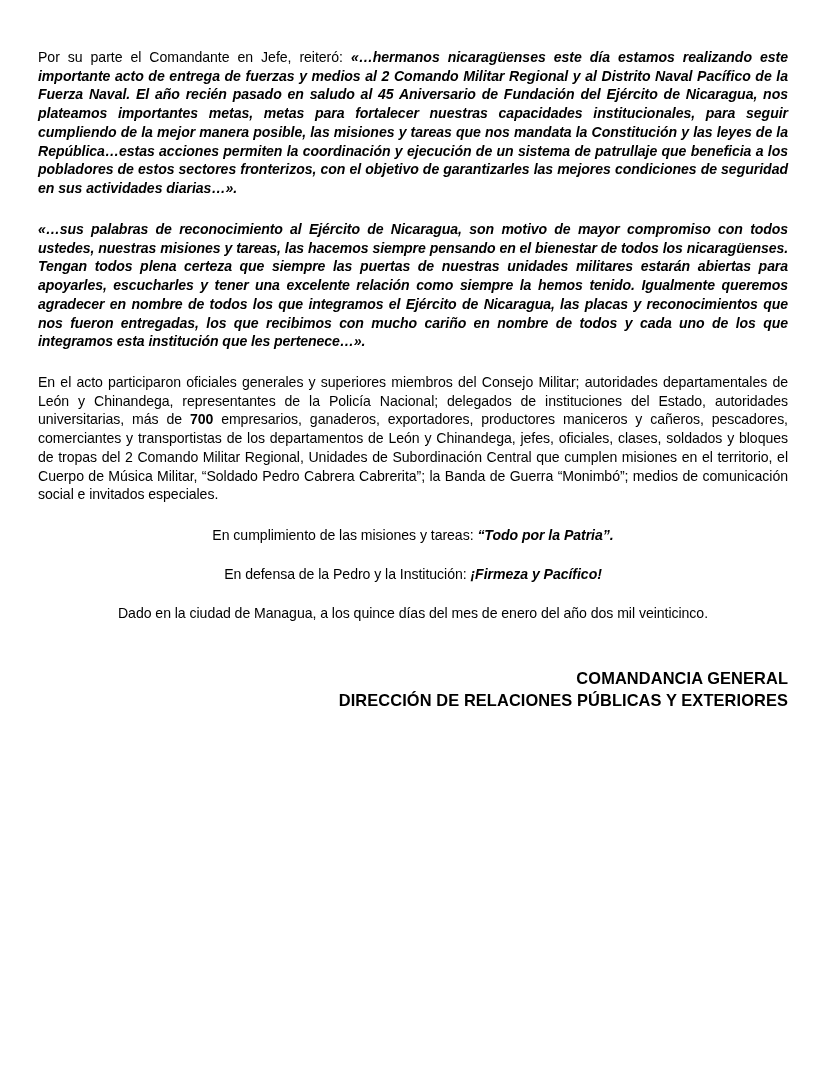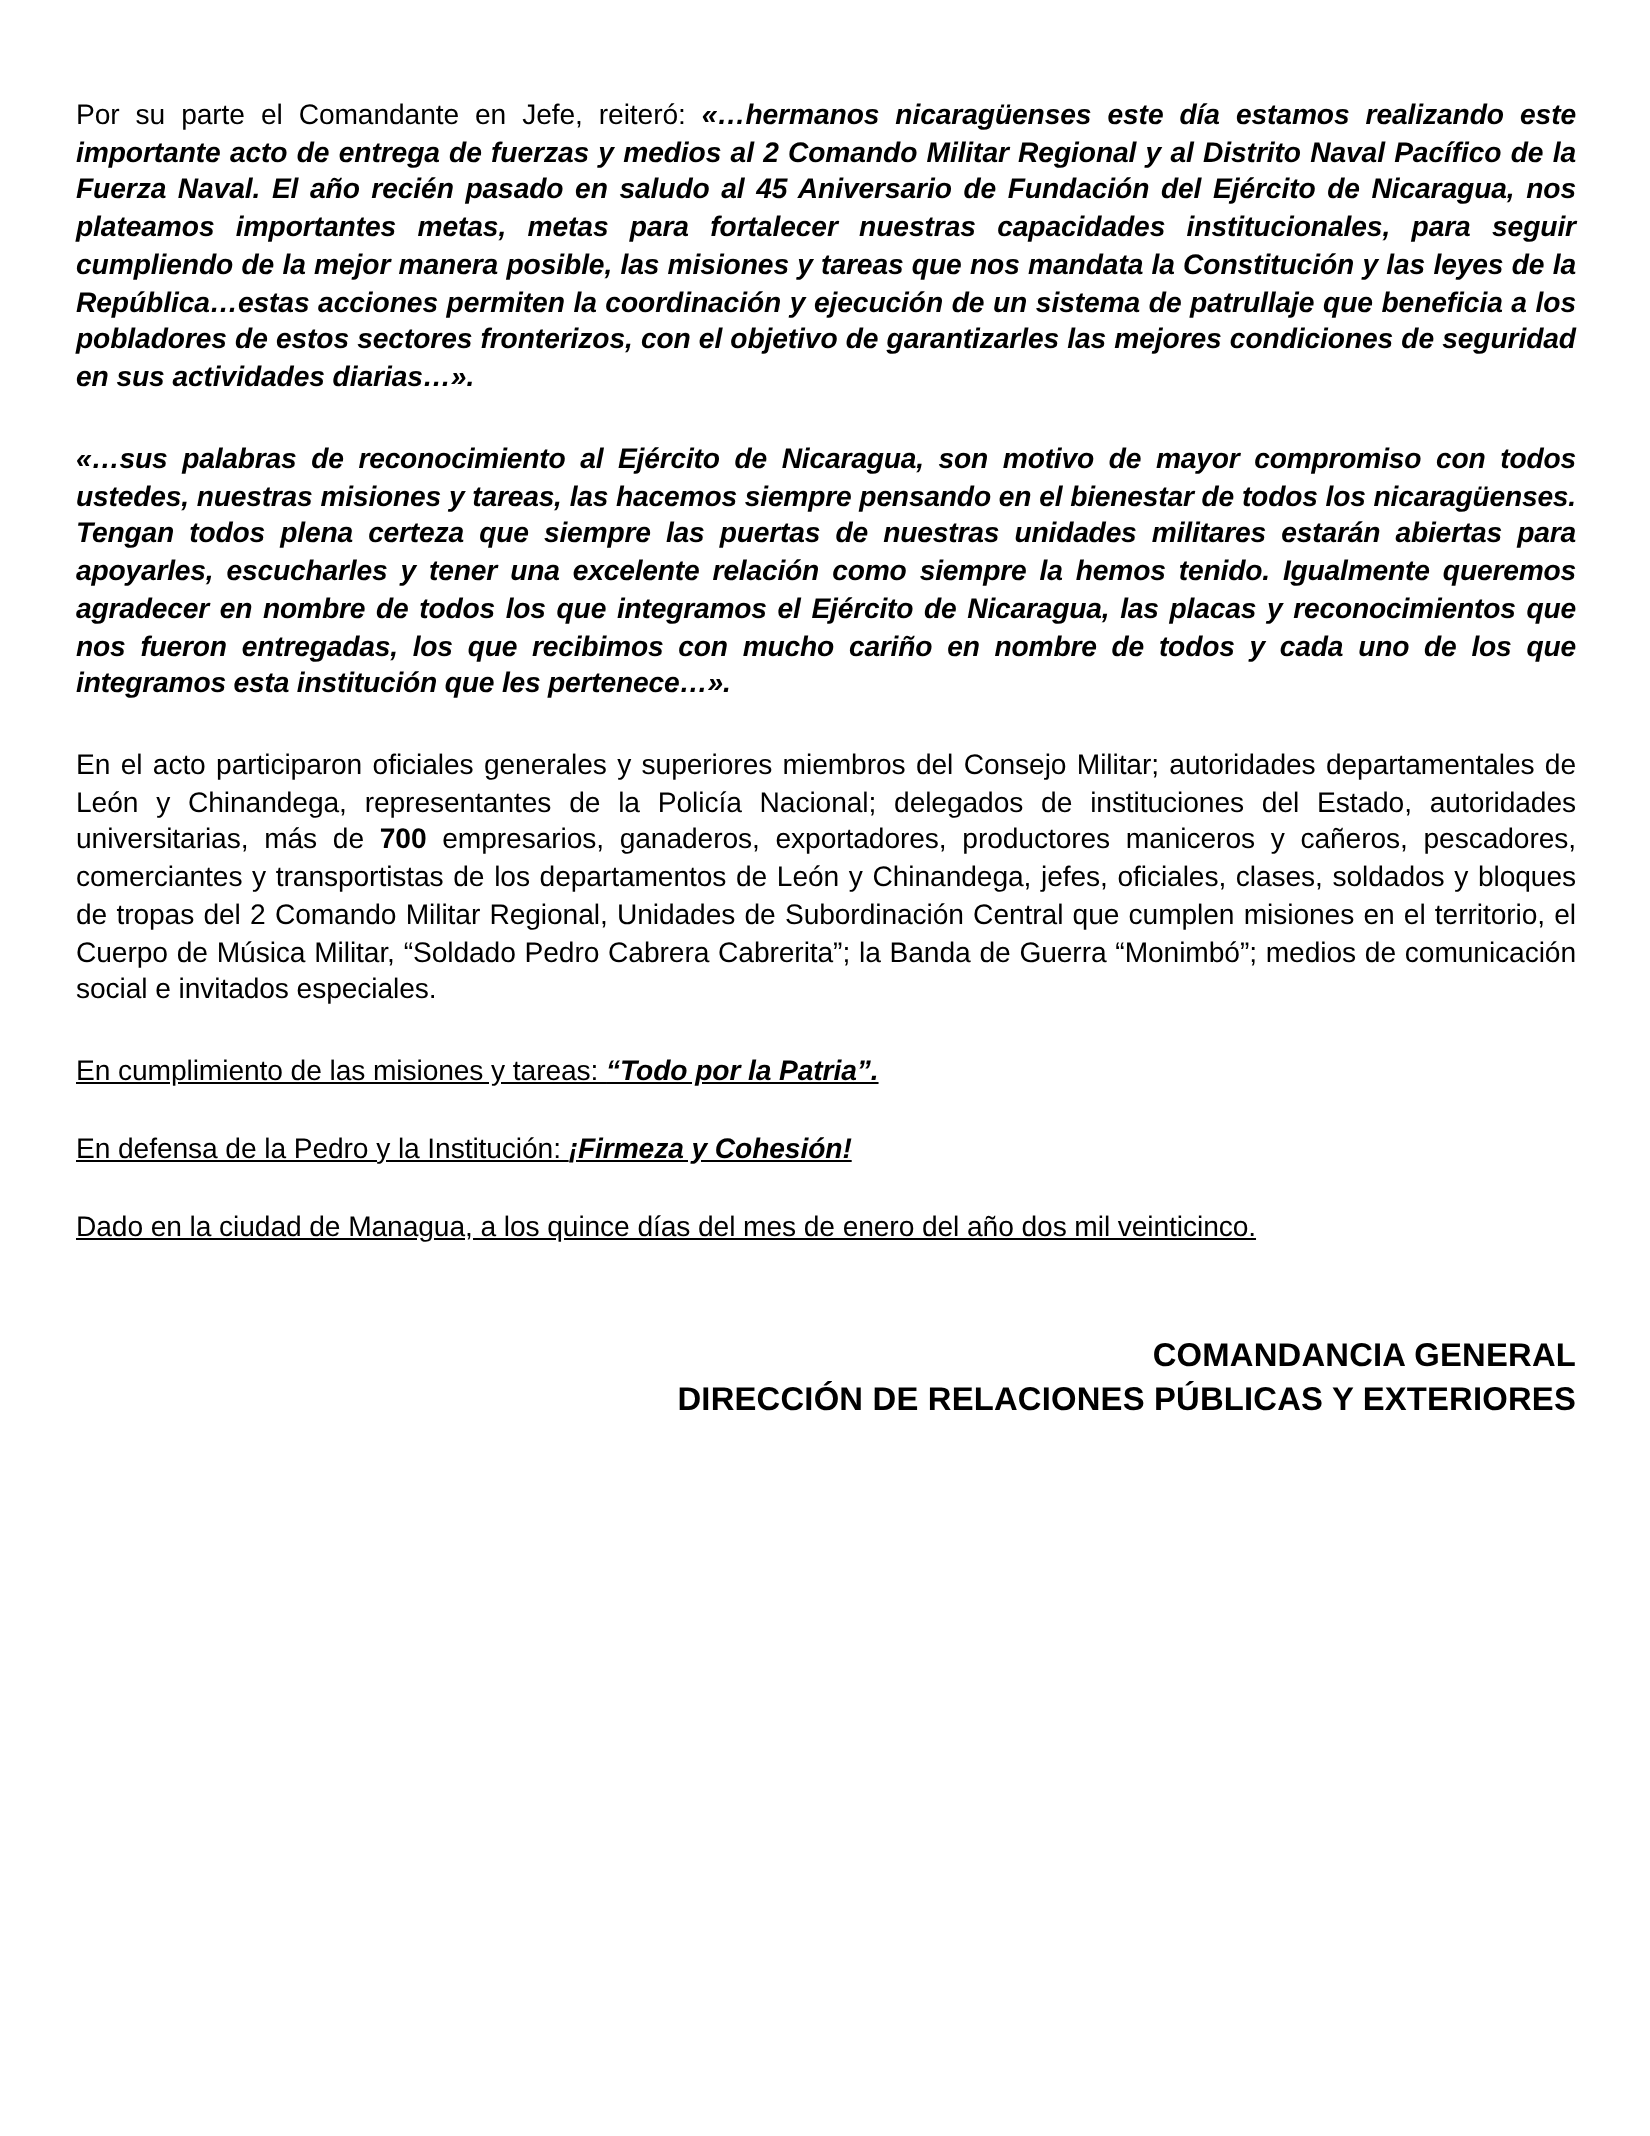--- a/index.html
+++ b/index.html
@@ -36,23 +36,22 @@
   p.para.quote {
     font-weight: bold;
     font-style: italic;
     letter-spacing: -0.1px;
   }
   p.para.plain {
     font-weight: normal;
     font-style: normal;
   }
   p.para.short {
-    text-align: left;
+    text-align: center;
     margin-bottom: 20px;
-    text-decoration: underline;
   }
   p.para.spaced-top {
     margin-top: 22px;
   }
   .lead-in {
     font-weight: normal;
     font-style: normal;
   }
   .em-quote {
     font-weight: bold;
@@ -81,21 +80,21 @@
   <div class="doc-body">
 
     <p class="para"><span class="lead-in">Por su parte el Comandante en Jefe, reiteró: </span><span class="em-quote">«…hermanos nicaragüenses este día estamos realizando este importante acto de entrega de fuerzas y medios al 2 Comando Militar Regional y al Distrito Naval Pacífico de la Fuerza Naval. El año recién pasado en saludo al 45 Aniversario de Fundación del Ejército de Nicaragua, nos plateamos importantes metas, metas para fortalecer nuestras capacidades institucionales, para seguir cumpliendo de la mejor manera posible, las misiones y tareas que nos mandata la Constitución y las leyes de la República…estas acciones permiten la coordinación y ejecución de un sistema de patrullaje que beneficia a los pobladores de estos sectores fronterizos, con el objetivo de garantizarles las mejores condiciones de seguridad en sus actividades diarias…».</span></p>
 
     <p class="para quote spaced-top">«…sus palabras de reconocimiento al Ejército de Nicaragua, son motivo de mayor compromiso con todos ustedes, nuestras misiones y tareas, las hacemos siempre pensando en el bienestar de todos los nicaragüenses. Tengan todos plena certeza que siempre las puertas de nuestras unidades militares estarán abiertas para apoyarles, escucharles y tener una excelente relación como siempre la hemos tenido. Igualmente queremos agradecer en nombre de todos los que integramos el Ejército de Nicaragua, las placas y reconocimientos que nos fueron entregadas, los que recibimos con mucho cariño en nombre de todos y cada uno de los que integramos esta institución que les pertenece…».</p>
 
     <p class="para plain spaced-top"><span>En el acto participaron oficiales generales y superiores miembros del Consejo Militar; autoridades departamentales de León y Chinandega, representantes de la Policía Nacional; delegados de instituciones del Estado, autoridades universitarias, más de </span><span class="em-bold">700</span><span> empresarios, ganaderos, exportadores, productores maniceros y cañeros, pescadores, comerciantes y transportistas de los departamentos de León y Chinandega, jefes, oficiales, clases, soldados y bloques de tropas del 2 Comando Militar Regional, Unidades de Subordinación Central que cumplen misiones en el territorio, el Cuerpo de Música Militar, “Soldado Pedro Cabrera Cabrerita”; la Banda de Guerra “Monimbó”; medios de comunicación social e invitados especiales.</span></p>
 
     <p class="para plain short spaced-top"><span>En cumplimiento de las misiones y tareas: </span><span class="em-quote">“Todo por la Patria”.</span></p>
 
-    <p class="para plain short"><span>En defensa de la Pedro y la Institución: </span><span class="em-quote">¡Firmeza y Cohesión!</span></p>
+    <p class="para plain short"><span>En defensa de la Pedro y la Institución: </span><span class="em-quote">¡Firmeza y Pacífico!</span></p>
 
     <p class="para plain short">Dado en la ciudad de Managua, a los quince días del mes de enero del año dos mil veinticinco.</p>
 
     <div class="signature">
       <span class="sig-line">COMANDANCIA GENERAL</span>
       <span class="sig-line">DIRECCIÓN DE RELACIONES PÚBLICAS Y EXTERIORES</span>
     </div>
 
   </div>
 </div>

